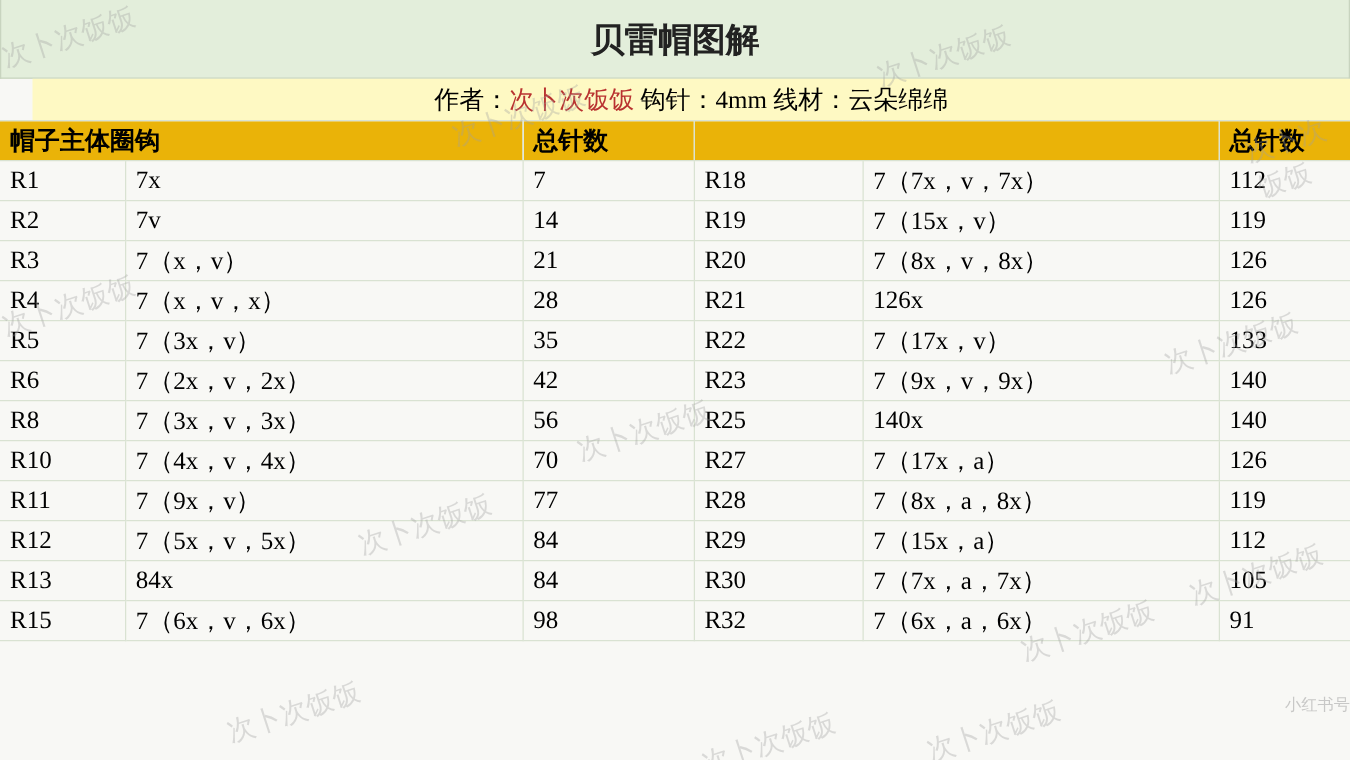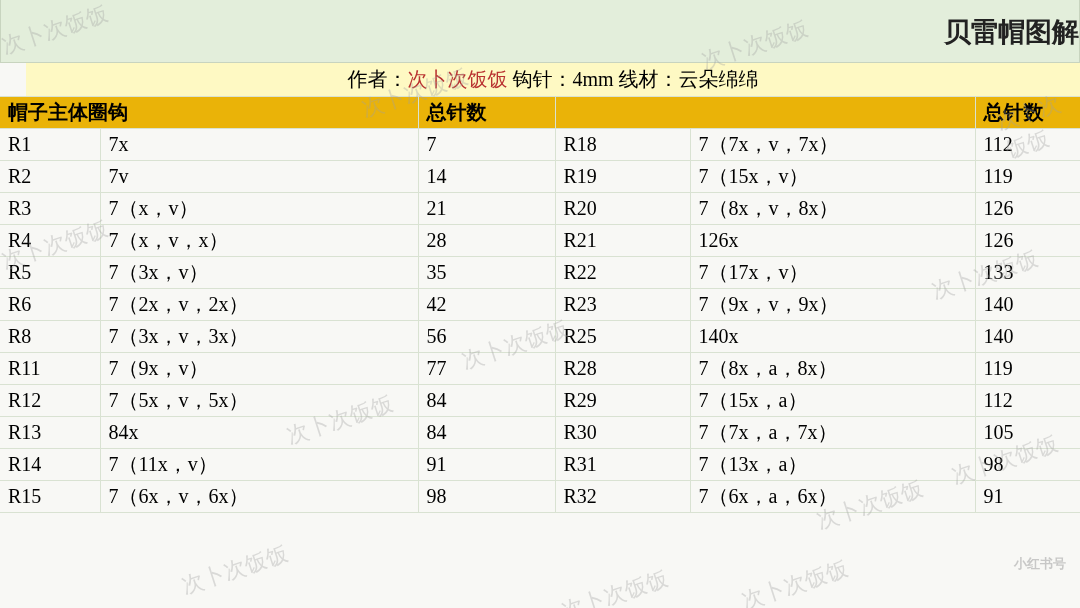--- a/index.html
+++ b/index.html
@@ -15,21 +15,20 @@
       background: #e3eedb;
       text-align: center;
       padding: 14px 0 12px 0;
       border: 1px solid #c8d4bf;
       border-top: none;
     }
     .title-bar h1 {
       font-size: 27px;
       font-weight: bold;
       color: #222;
-      text-align: right;
     }
     .subtitle {
       text-align: center;
       background: #fef9c3;
       padding: 3px 0;
       font-size: 20px;
       margin-left: 26px;
     }
     .subtitle .author { color: #b93230; }
     .pattern-table {
@@ -60,26 +59,25 @@
     .watermark {
       position: absolute;
       color: rgba(160,160,160,0.35);
       font-size: 22px;
       transform: rotate(-18deg);
       pointer-events: none;
       font-family: "SimSun", serif;
     }
     .source-tag {
       position: absolute;
-      right: 14px;
+      right: 0;
       bottom: 35px;
       color: rgba(160,160,160,0.55);
       font-size: 13px;
       pointer-events: none;
-      font-weight: bold;
     }
   </style>
 </head>
 <body>
 
 <div class="title-bar">
   <h1>贝雷帽图解</h1>
 </div>
 
 <div class="subtitle">
@@ -154,20 +152,28 @@
       </tr>
       <tr>
         <td>R8</td>
         <td>7（3x，v，3x）</td>
         <td>56</td>
         <td>R25</td>
         <td>140x</td>
         <td>140</td>
       </tr>
       <tr>
+        <td>R10</td>
+        <td>7（4x，v，4x）</td>
+        <td>70</td>
+        <td>R27</td>
+        <td>7（17x，a）</td>
+        <td>126</td>
+      </tr>
+      <tr>
         <td>R11</td>
         <td>7（9x，v）</td>
         <td>77</td>
         <td>R28</td>
         <td>7（8x，a，8x）</td>
         <td>119</td>
       </tr>
       <tr>
         <td>R12</td>
         <td>7（5x，v，5x）</td>
@@ -176,28 +182,20 @@
         <td>7（15x，a）</td>
         <td>112</td>
       </tr>
       <tr>
         <td>R13</td>
         <td>84x</td>
         <td>84</td>
         <td>R30</td>
         <td>7（7x，a，7x）</td>
         <td>105</td>
-      </tr>
-      <tr>
-        <td>R14</td>
-        <td>7（11x，v）</td>
-        <td>91</td>
-        <td>R31</td>
-        <td>7（13x，a）</td>
-        <td>98</td>
       </tr>
       <tr>
         <td>R15</td>
         <td>7（6x，v，6x）</td>
         <td>98</td>
         <td>R32</td>
         <td>7（6x，a，6x）</td>
         <td>91</td>
       </tr>
     </tbody>

